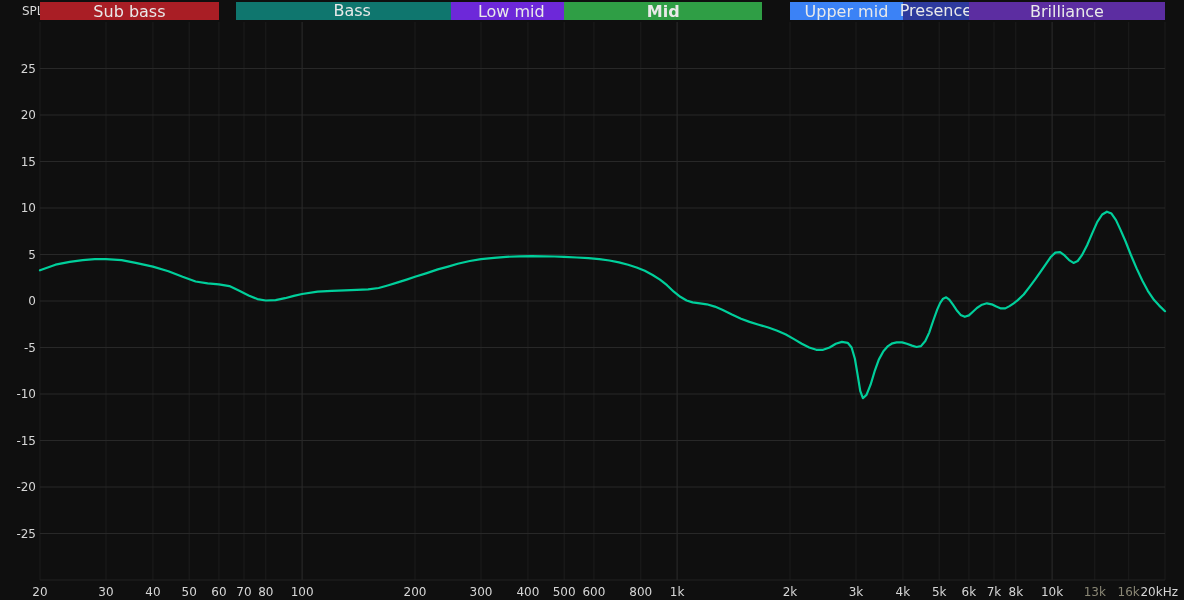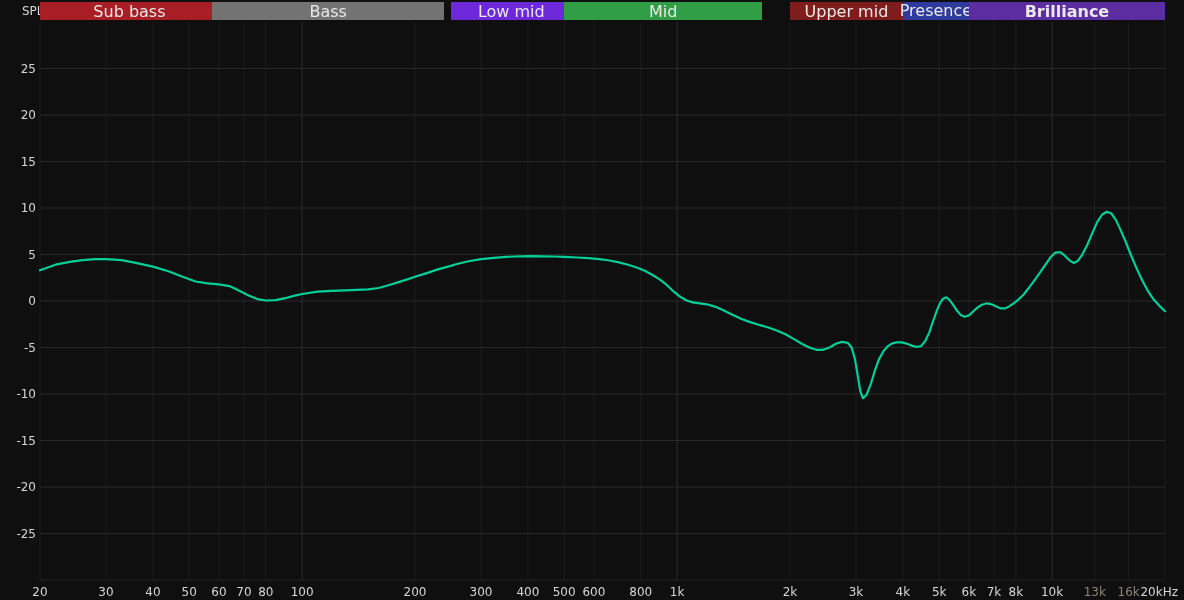--- a/index.html
+++ b/index.html
@@ -20,37 +20,37 @@
 </style>
 </head>
 <body>
 
 <div class="stage">
   <div class="spl-label">SPL</div>
   <div class="bands" id="bands">
       <div class="band" style="left: 40px; width: 178.92px; background: rgb(169, 30, 37);">
         <span style="color: rgb(233, 233, 233);">Sub bass</span>
       </div>
-      <div class="band" style="left: 212px; width: 232.421px; background: #737373;">
+      <div class="band" style="left: 236px; width: 232.421px; background: #0f766e; align-items: flex-end;">
         <span style="color: rgb(233, 233, 233);">Bass</span>
       </div>
       <div class="band" style="left: 451.341px; width: 120px; background: #6d28d9;">
         <span style="color: rgb(233, 233, 233);">Low mid</span>
       </div>
-      <div class="band" style="left: 564.228px; width: 198px; background: rgb(47, 158, 69);">
+      <div class="band" style="left: 564.228px; width: 198px; background: rgb(47, 158, 69); font-weight: bold;">
         <span style="color: rgb(233, 233, 233);">Mid</span>
       </div>
-      <div class="band" style="left: 790px; width: 112.886px; background: #7f1d1d;">
+      <div class="band" style="left: 790px; width: 112.886px; background: #3b82f6;">
         <span style="color: rgb(233, 233, 233);">Upper mid</span>
       </div>
       <div class="band" style="left: 902.886px; width: 66.0342px; background: rgb(46, 58, 157); align-items: flex-end;">
         <span style="color: rgb(233, 233, 233);">Presence</span>
       </div>
       <div class="band" style="left: 968.92px; width: 196.08px; background: rgb(92, 45, 161);">
-        <span style="color: rgb(233, 233, 233); font-weight: bold;">Brilliance</span>
+        <span style="color: rgb(233, 233, 233);">Brilliance</span>
       </div>
     </div>
   <svg class="plot" id="plot" width="1184" height="600" viewBox="0 0 1184 600">
       <line x1="40.0" x2="40.0" y1="22" y2="580" stroke="#1d1d1d" stroke-width="1"></line>
       <line x1="106.0" x2="106.0" y1="22" y2="580" stroke="#1d1d1d" stroke-width="1"></line>
       <line x1="152.9" x2="152.9" y1="22" y2="580" stroke="#1d1d1d" stroke-width="1"></line>
       <line x1="189.2" x2="189.2" y1="22" y2="580" stroke="#1d1d1d" stroke-width="1"></line>
       <line x1="218.9" x2="218.9" y1="22" y2="580" stroke="#1d1d1d" stroke-width="1"></line>
       <line x1="244.0" x2="244.0" y1="22" y2="580" stroke="#1d1d1d" stroke-width="1"></line>
       <line x1="265.8" x2="265.8" y1="22" y2="580" stroke="#1d1d1d" stroke-width="1"></line>

